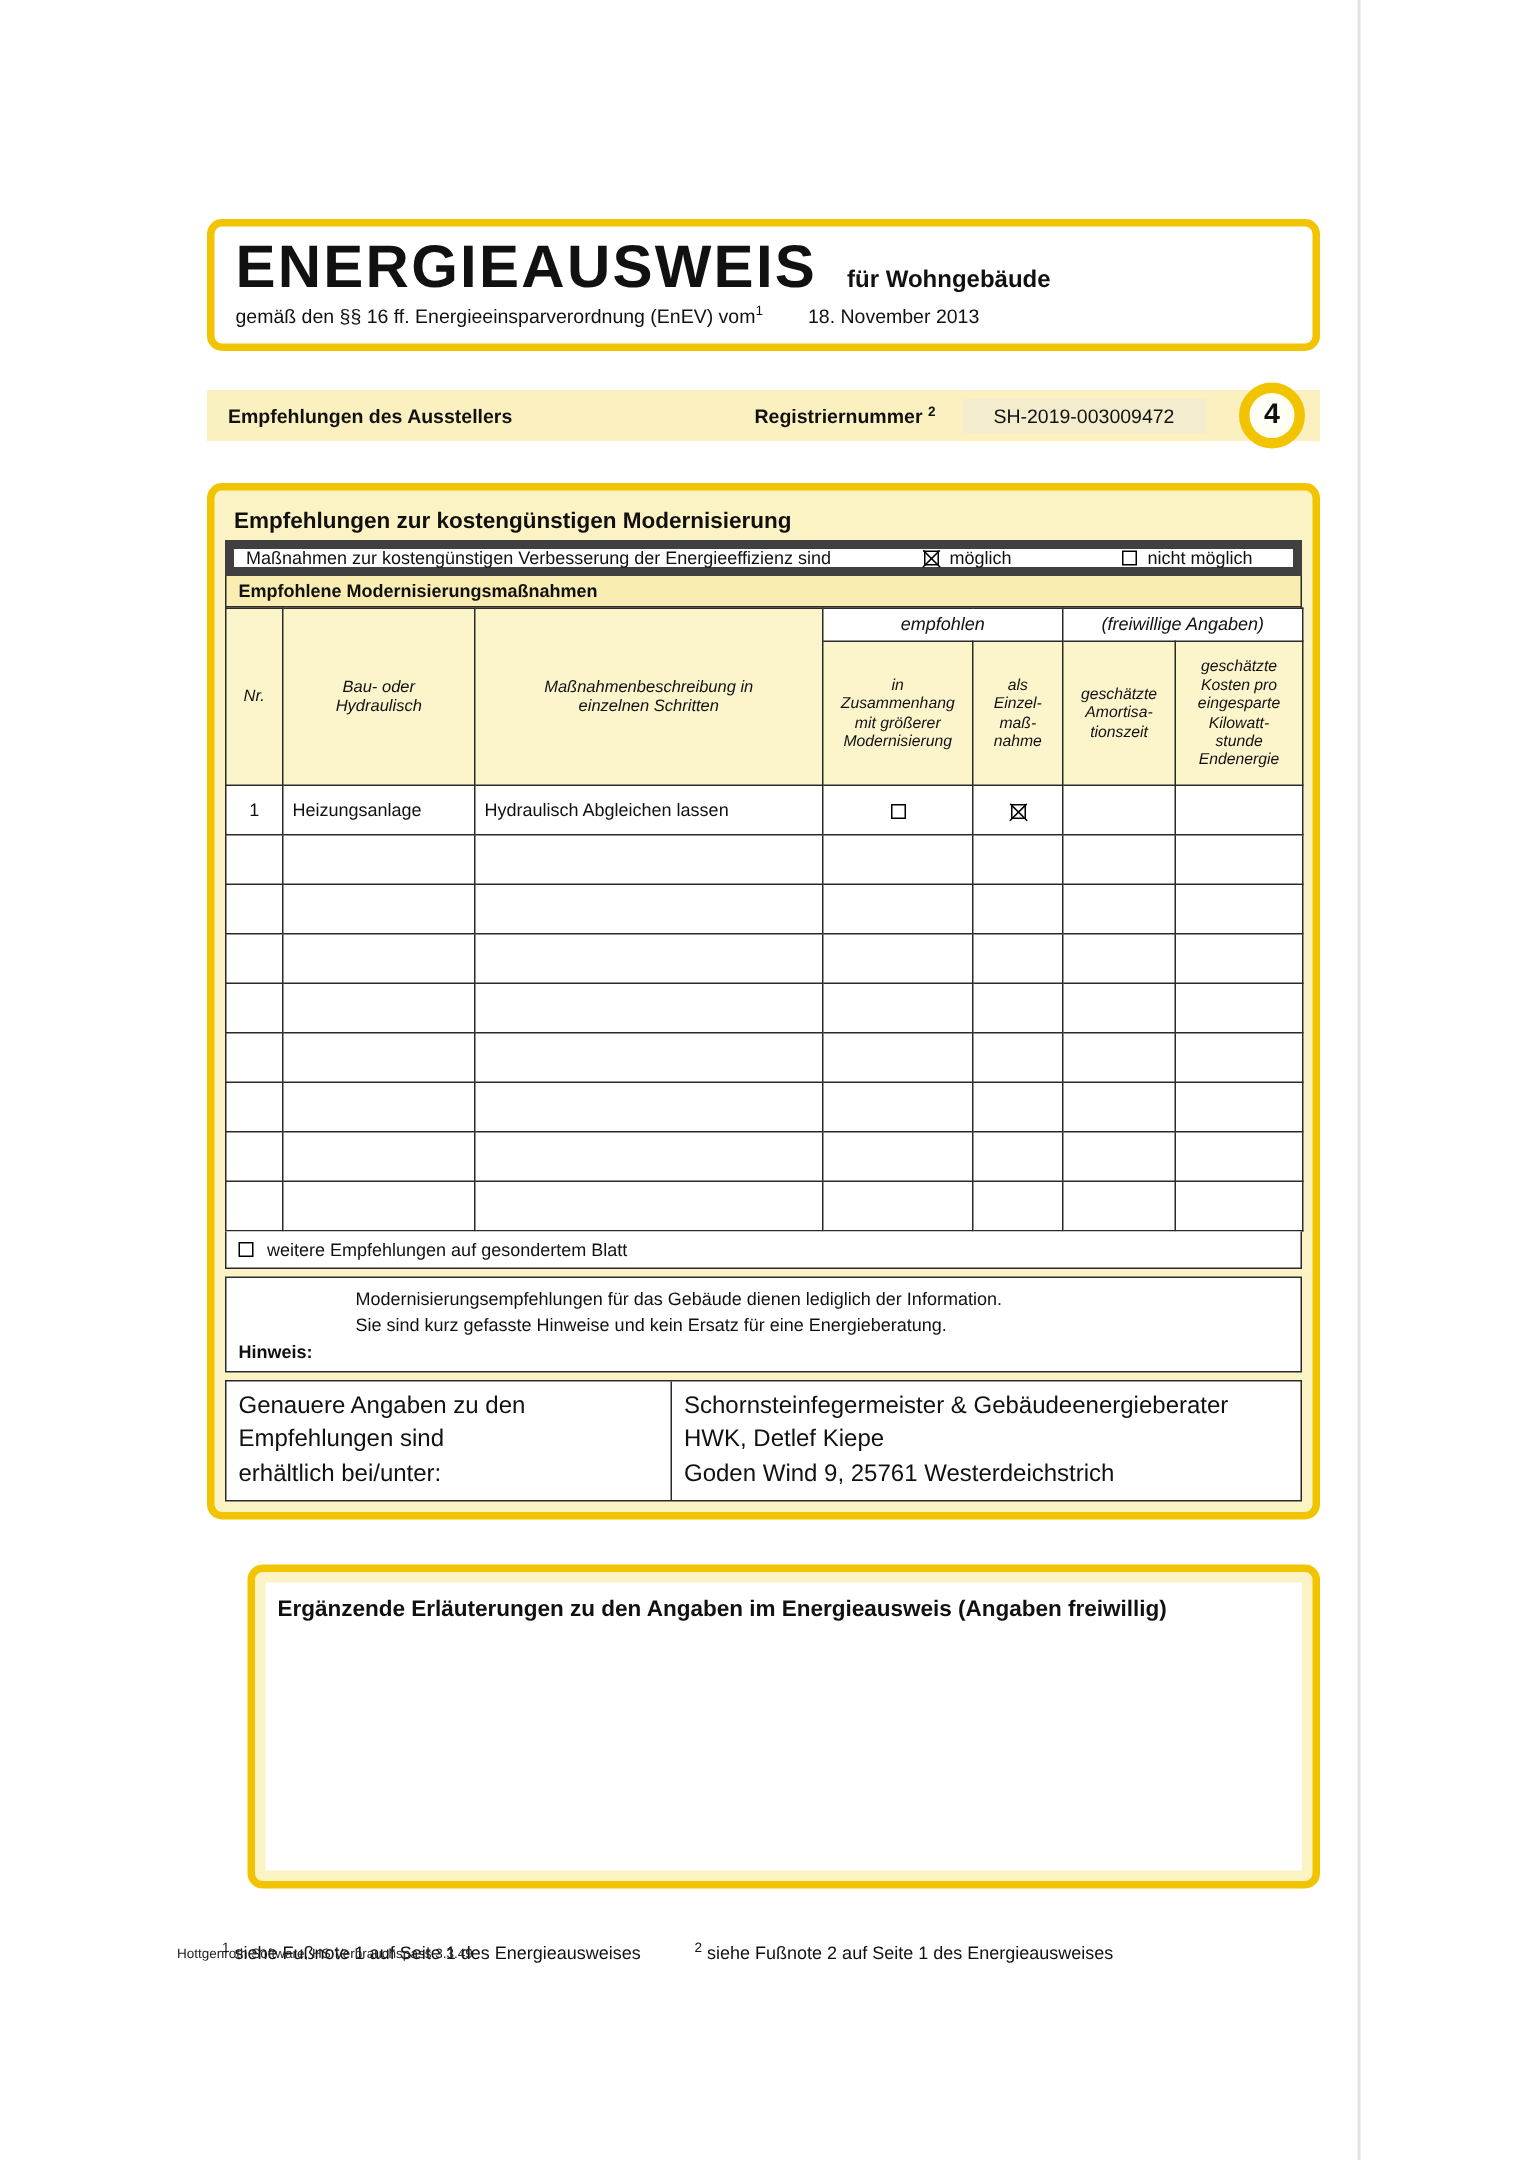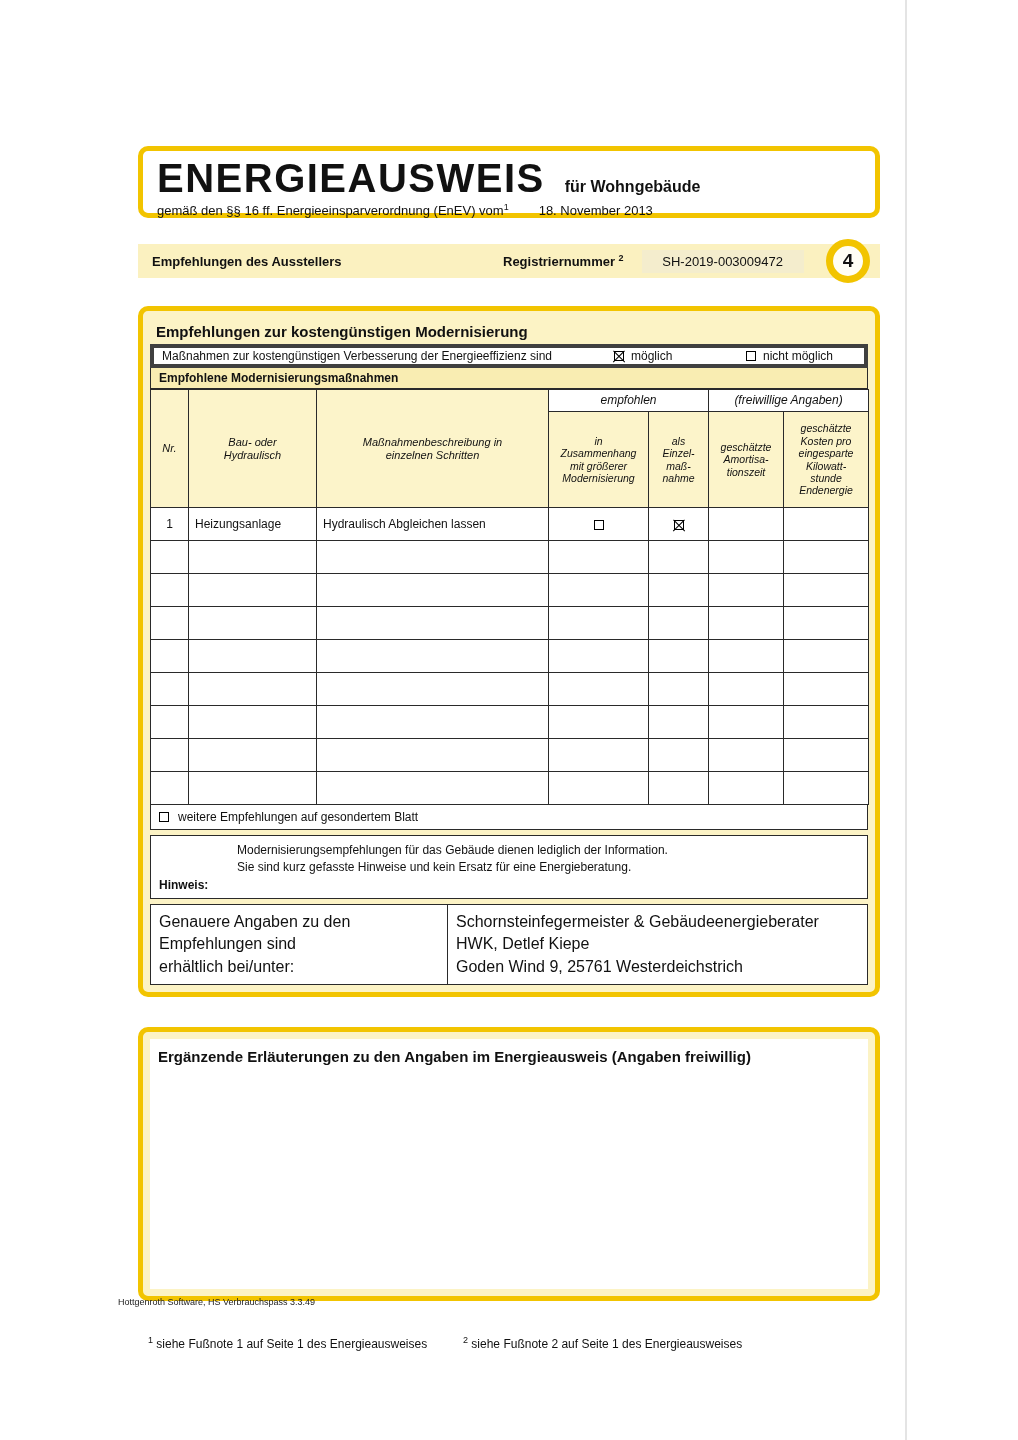--- a/index.html
+++ b/index.html
@@ -6,21 +6,21 @@
   html,body { background:#ffffff; }
   .page {
     position:relative; width:1018px; height:1440px; background:#ffffff;
     font-family:"Liberation Sans", sans-serif; color:#111; overflow:hidden;
   }
   .scan-line { position:absolute; left:905px; top:0; width:2px; height:1440px; background:#d9d9d9; opacity:.7; }
 
   .content { position:absolute; left:138px; top:146px; width:742px; }
 
   
-  .header-box { height:72px; border:5px solid #f2c400; border-radius:10px; background:#fff; padding:6px 14px; }
+  .header-box { height:88px; border:5px solid #f2c400; border-radius:10px; background:#fff; padding:6px 14px; }
   .title-row { display:flex; align-items:baseline; gap:20px; }
   .main-title { font-size:40px; font-weight:bold; letter-spacing:1.5px; line-height:1.05; }
   .sub-title { font-size:16px; font-weight:bold; }
   .law-row { font-size:13px; margin-top:3px; }
   .law-row sup, sup { font-size:9px; vertical-align:super; }
   .law-date { margin-left:30px; }
 
   
   .meta-bar { margin-top:26px; height:34px; background:#fbf1c0; position:relative; display:flex; align-items:center; padding:0 14px; font-size:13px; }
   .meta-left { font-weight:bold; }
@@ -30,21 +30,21 @@
   .page-circle {
     position:absolute; left:688px; top:-5px; width:44px; height:44px; border-radius:50%;
     background:#fffef5; border:7px solid #f2c400; display:flex; align-items:center; justify-content:center;
     font-size:19px; font-weight:bold;
   }
 
   
   .main-box { margin-top:28px; border:5px solid #f2c400; border-radius:10px; background:#fcf3c5; padding:7px; }
   .box-title { font-size:15px; font-weight:bold; padding:5px 6px 4px; }
 
-  .possible-row { background:#fff; border:4px solid #404040; height:24px; position:relative; font-size:12px; display:flex; align-items:center; padding-left:8px; }
+  .possible-row { background:#fff; border:6px solid #404040; height:24px; position:relative; font-size:12px; display:flex; align-items:center; padding-left:8px; }
   .opt { position:absolute; display:flex; align-items:center; gap:7px; }
   .opt-1 { left:460px; }
   .opt-2 { left:592px; }
 
   .table-title-bar { background:#f9edb2; border:1px solid #2a2a2a; border-top:none; font-size:12px; font-weight:bold; padding:3px 8px; }
 
   table.rec-table { border-collapse:collapse; width:100%; table-layout:fixed; }
   .rec-table th, .rec-table td { border:1px solid #2a2a2a; }
   .rec-table th { font-weight:normal; text-align:center; vertical-align:middle; background:#fcf4ca; white-space:pre-line; line-height:1.18; padding:2px; font-size:11px;font-style:italic; }
   .rec-table .hw { background:#ffffff; font-size:12px; height:22px; }
@@ -56,21 +56,21 @@
 
   .hinweis-row { margin-top:5px; background:#fff; border:1px solid #2a2a2a; font-size:12px; padding:6px 8px; display:flex; }
   .hinweis-label { font-weight:bold; width:78px; flex:none;margin-top:36px; }
   .hinweis-text { white-space:pre-line; line-height:1.4; }
 
   .details-row { margin-top:5px; background:#fff; border:1px solid #2a2a2a; display:flex; font-size:16px; }
   .details-left { width:297px; flex:none; border-right:1px solid #2a2a2a; padding:6px 8px; white-space:pre-line; line-height:1.4; }
   .details-right { padding:6px 8px; white-space:pre-line; line-height:1.4; }
 
   
-  .notes-box { margin-top:30px; height:274px; border:5px solid #f2c400; border-radius:10px; background:#fcf3c5; padding:7px; }
+  .notes-box { margin-top:30px; height:216px; border:5px solid #f2c400; border-radius:10px; background:#fcf3c5; padding:7px;margin-left:27px; }
   .notes-inner { background:#fff; height:100%; padding:9px 8px; }
   .notes-title { font-size:15px; font-weight:bold; }
 
   
   .footnotes { position:relative; margin-top:34px; height:18px; font-size:12px; }
   .fn { position:absolute; white-space:nowrap; }
   .fn-1 { left:10px; }
   .fn-2 { left:325px; }
   .footer { position:absolute; left:118px; top:1297px; font-size:9px; color:#222; }
 

